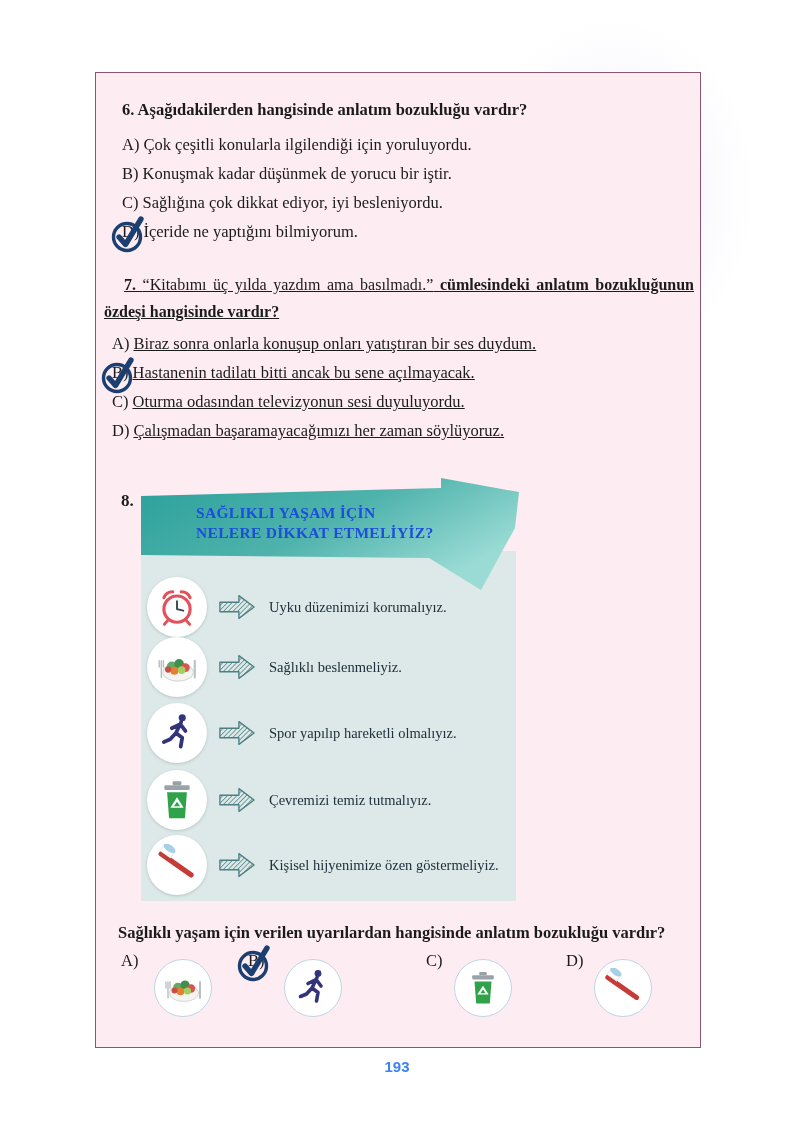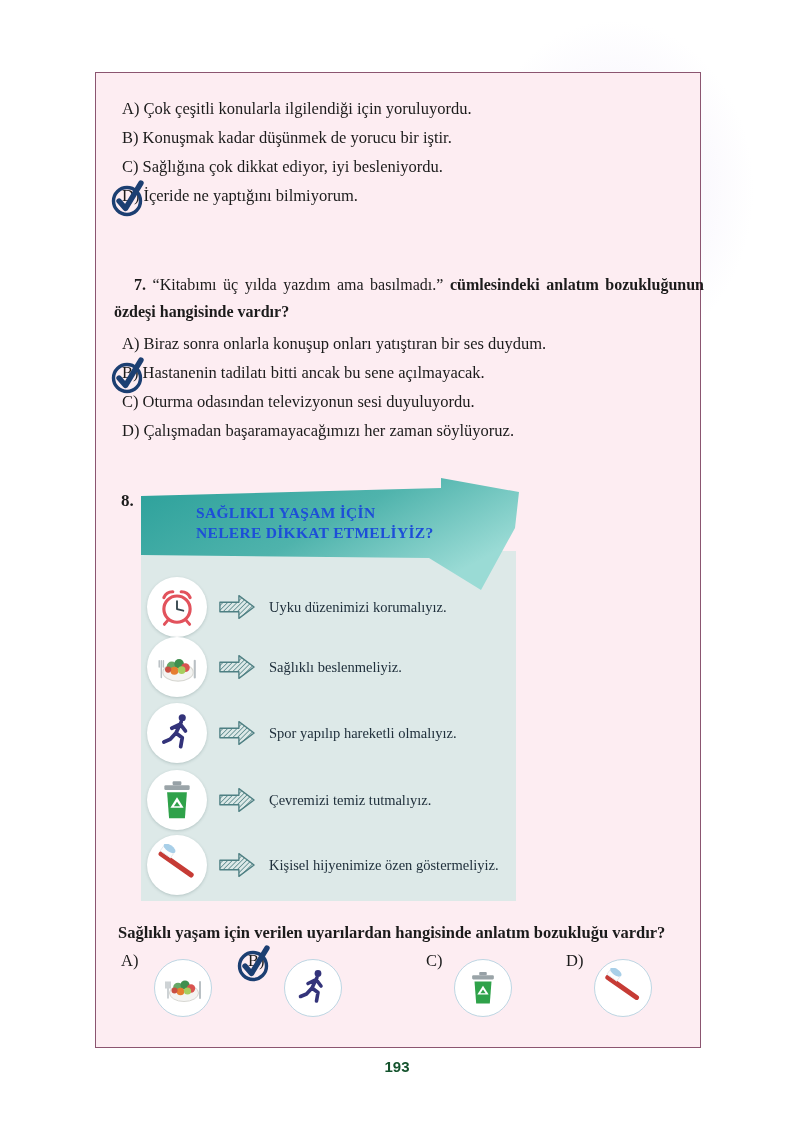--- a/index.html
+++ b/index.html
@@ -21,21 +21,21 @@
     position:absolute; left:95px; top:72px; width:606px; height:976px;
     background:#fdedf2;
     border:1.5px solid #8b5570;
   }
   
   .qblock { position:absolute; }
   .qheading { font-weight:bold; font-size:16.5px; line-height:22px; margin-bottom:14px; }
   .opt { position:relative; font-size:16.5px; line-height:20px; margin-bottom:9px; white-space:nowrap; }
   .optletter { position:relative; display:inline-block; margin-right:4px; }
   #q6 { left:26px; top:26px; width:560px; }
-  #q7 { left:18px; top:198px; width:590px; }
+  #q7 { left:8px; top:198px; width:590px;text-decoration:underline; }
   #q7 .q7head { font-size:16px; line-height:27px; text-indent:20px; text-align:justify; margin-bottom:9px; }
   #q7 .q7head b { font-weight:bold; }
   #q7 .opts { margin-left:8px; }
   
   .check-svg {
     position:absolute; left:-14px; top:-10px; width:46px; height:44px;
     pointer-events:none;
   }
   
   #q8num { position:absolute; left:25px; top:418px; font-weight:bold; font-size:17px; }
@@ -59,21 +59,21 @@
   .bottom-q { position:absolute; left:22px; top:850px; width:575px; font-weight:bold; font-size:16.5px; }
   .bq-letter { position:absolute; top:878px; font-size:16.5px; }
   .bq-circle {
     position:absolute; top:886px; width:58px; height:58px; border-radius:50%;
     background:#ffffff; border:1.5px solid #bdd6e3;
     display:flex; align-items:center; justify-content:center;
   }
   .page-number {
     position:absolute; left:0; top:1058px; width:794px; text-align:center;
     font-family:"Liberation Sans","DejaVu Sans",sans-serif;
-    font-weight:bold; font-size:15px; color:#14532d;
+    font-weight:bold; font-size:15px; color:#3b82f6;
   }
   svg { display:block; }
 </style>
 </head>
 <body>
 
 <svg width="0" height="0" style="position:absolute" aria-hidden="true">
   <defs>
     <pattern id="hatch" width="3.5" height="3.5" patternTransform="rotate(45)" patternUnits="userSpaceOnUse">
       <line x1="0" y1="0" x2="0" y2="3.5" stroke="#4d7f82" stroke-width="1.5"></line>
@@ -84,20 +84,21 @@
       <stop offset="1" stop-color="#9adbd5"></stop>
     </linearGradient>
   </defs>
 </svg>
 
 <div class="blob"></div>
 
 <div class="page-box">
 
   <div class="qblock" id="q6">
+    <div class="qheading">6. Aşağıdakilerden hangisinde anlatım bozukluğu vardır?</div>
     <div class="opt">
       <span class="optletter">A)</span><span>Çok çeşitli konularla ilgilendiği için yoruluyordu.</span>
     </div>
     <div class="opt">
       <span class="optletter">B)</span><span>Konuşmak kadar düşünmek de yorucu bir iştir.</span>
     </div>
     <div class="opt">
       <span class="optletter">C)</span><span>Sağlığına çok dikkat ediyor, iyi besleniyordu.</span>
     </div>
     <div class="opt">

